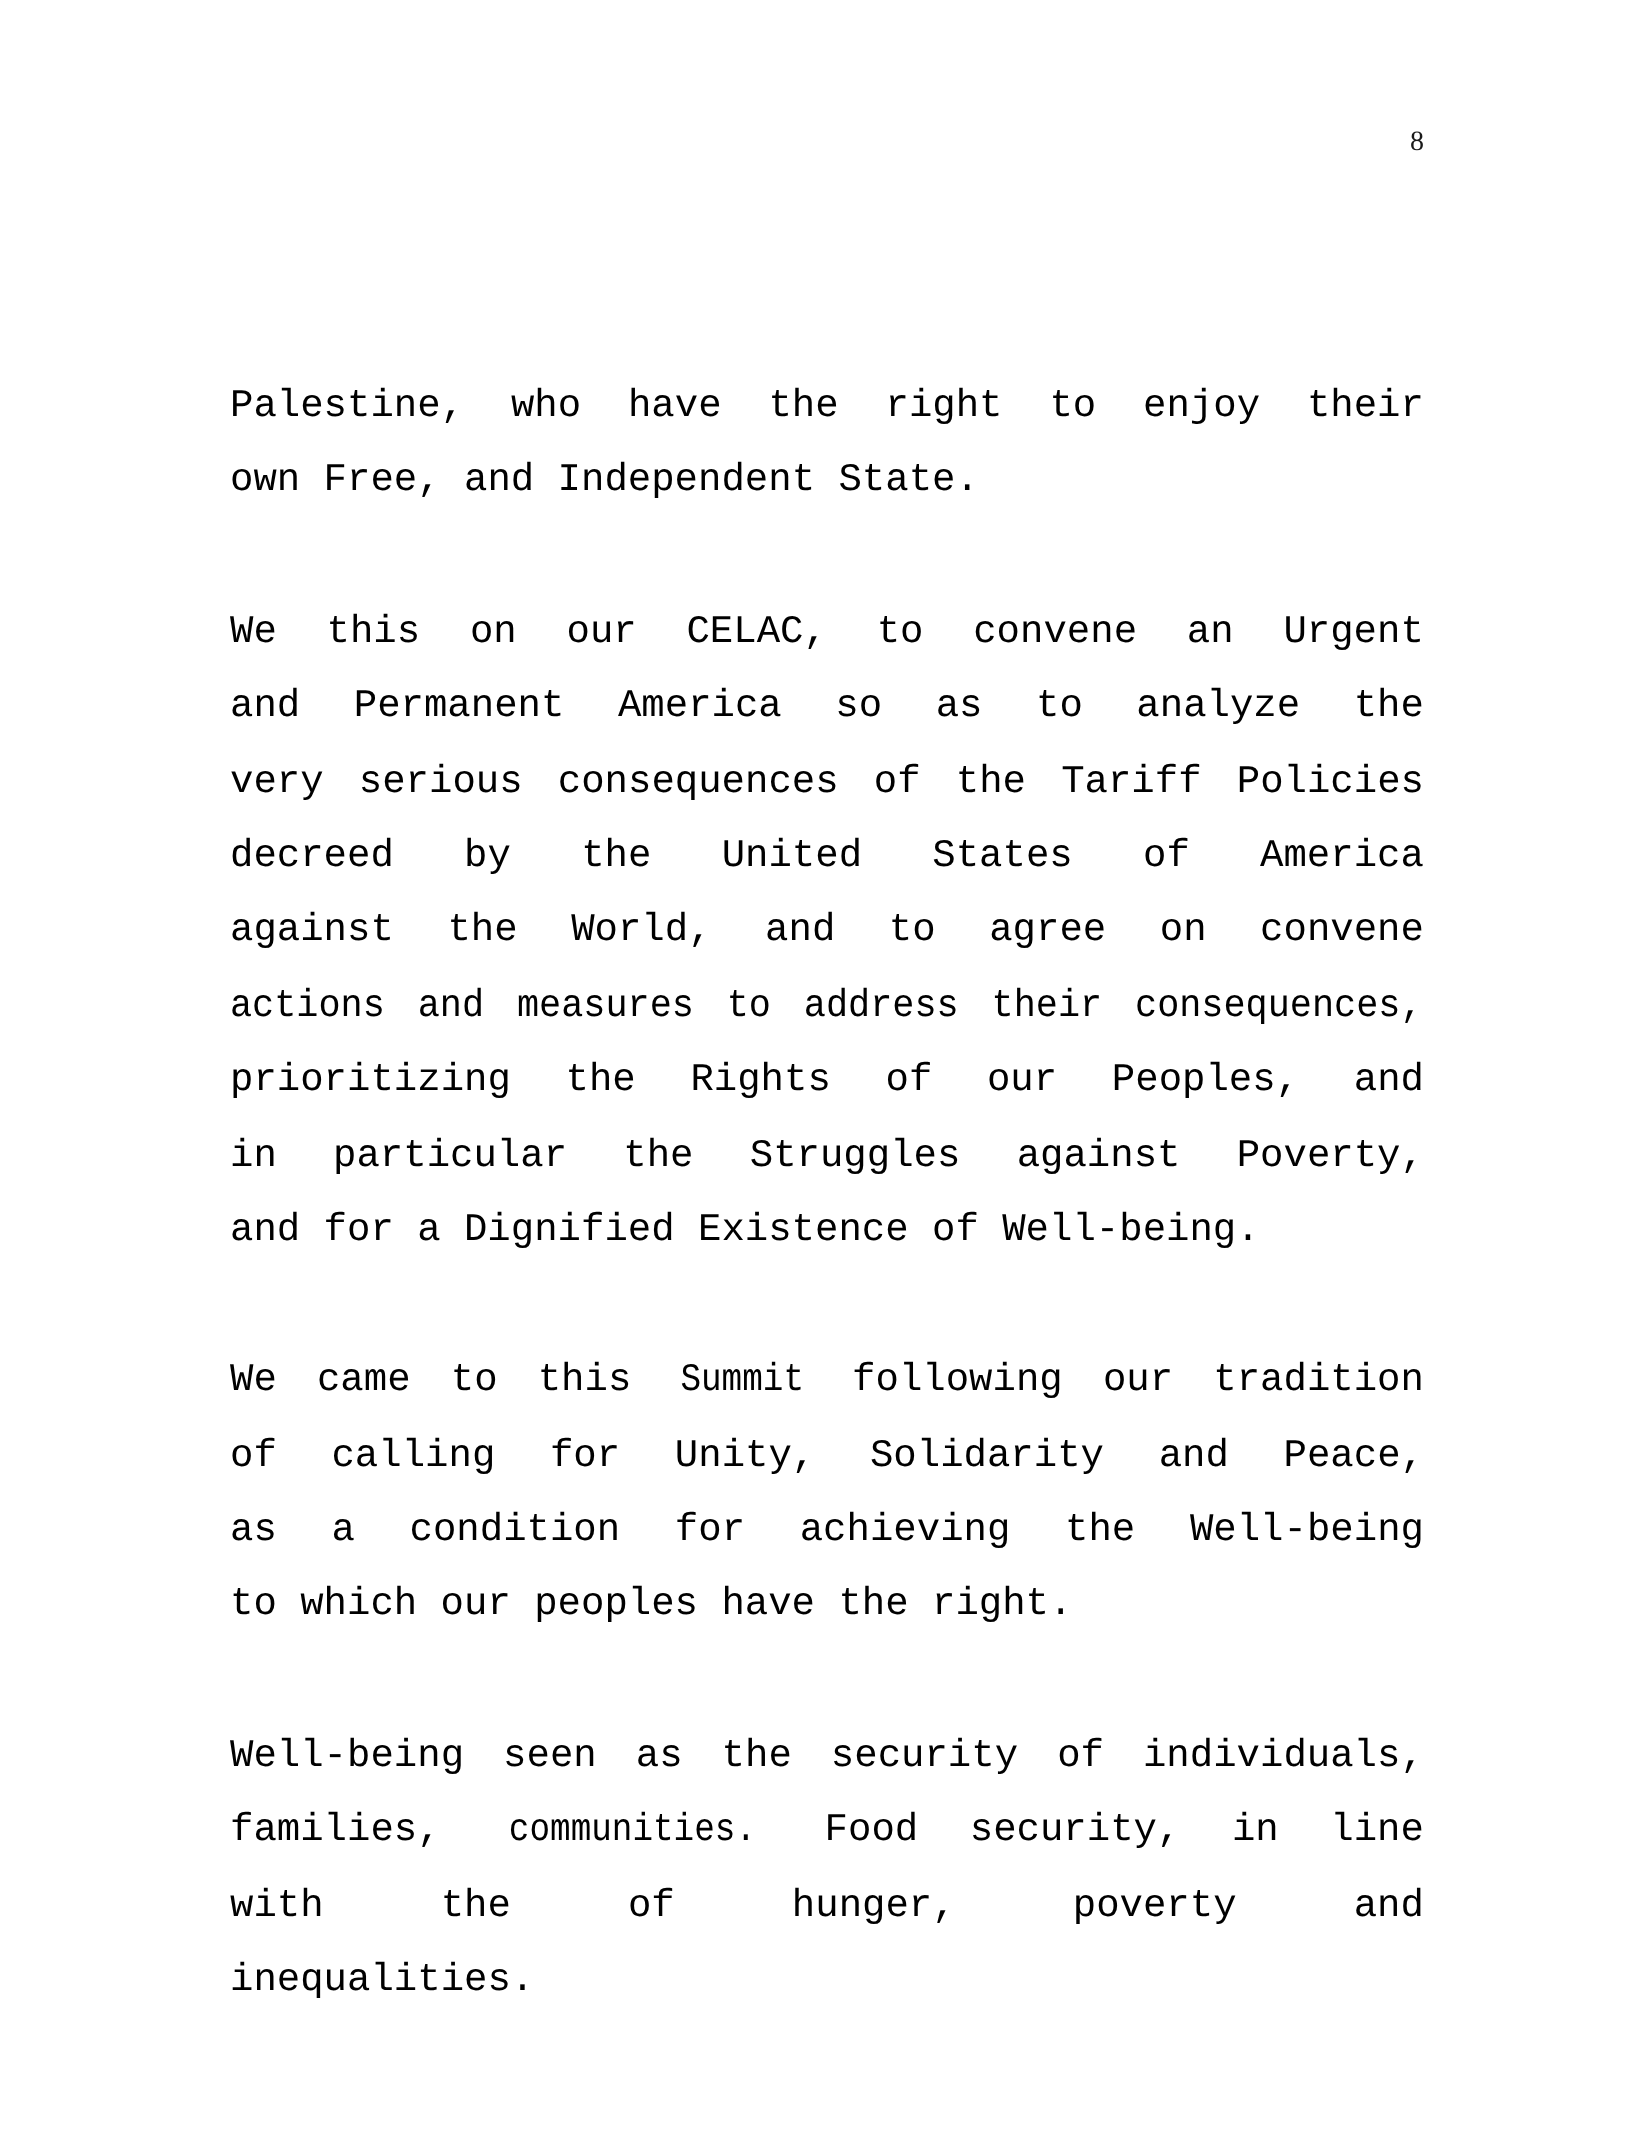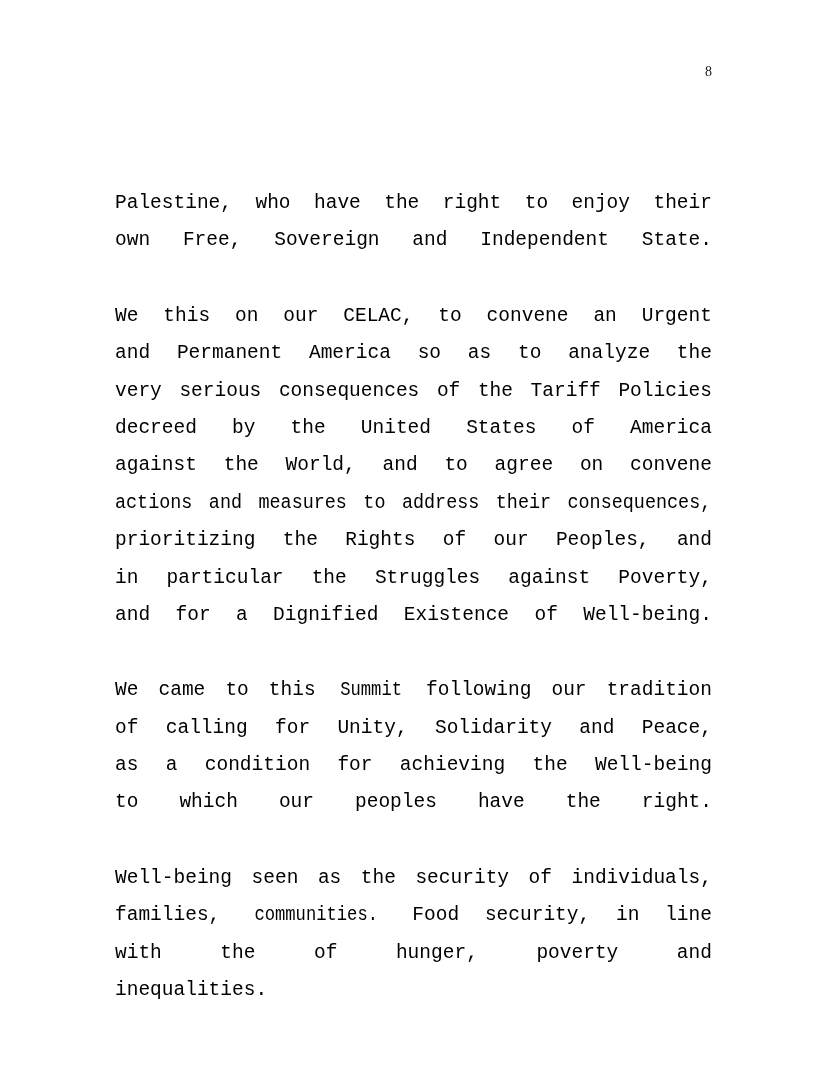--- a/index.html
+++ b/index.html
@@ -52,21 +52,21 @@
     line-height: 37.4px;
     white-space: pre;
     color: #000000;
   }
   
   .line.just {
     justify-content: space-between;
   }
   
   .line.last {
-    justify-content: space-between;
+    justify-content: flex-start;
   }
   .line.last .w + .w {
     margin-left: 0.6em;
   }
   .w {
     display: inline-block;
   }
   
   .line.condensed {
     font-stretch: condensed;
@@ -87,21 +87,21 @@
 </head>
 <body>
 
 <div class="page">
 
   <div class="page-number">8</div>
 
   <div class="body-text">
       <div class="para">
         <div class="line just"><span class="w">Palestine,</span><span class="w">who</span><span class="w">have</span><span class="w">the</span><span class="w">right</span><span class="w">to</span><span class="w">enjoy</span><span class="w">their</span></div>
-        <div class="line last"><span class="w">own</span><span class="w">Free,</span><span class="w">Sovereign</span><span class="w">and</span><span class="w">Independent</span><span class="w">State.</span></div>
+        <div class="line last"><span class="w">own</span><span class="w">Free,</span><span class="w">and</span><span class="w">Independent</span><span class="w">State.</span></div>
       </div>
       <div class="para">
         <div class="line just"><span class="w">We</span><span class="w">this</span><span class="w">on</span><span class="w">our</span><span class="w">CELAC,</span><span class="w">to</span><span class="w">convene</span><span class="w">an</span><span class="w">Urgent</span></div>
         <div class="line just"><span class="w">and</span><span class="w">Permanent</span><span class="w">America</span><span class="w">so</span><span class="w">as</span><span class="w">to</span><span class="w">analyze</span><span class="w">the</span></div>
         <div class="line just"><span class="w">very</span><span class="w">serious</span><span class="w">consequences</span><span class="w">of</span><span class="w">the</span><span class="w">Tariff</span><span class="w">Policies</span></div>
         <div class="line just"><span class="w">decreed</span><span class="w">by</span><span class="w">the</span><span class="w">United</span><span class="w">States</span><span class="w">of</span><span class="w">America</span></div>
         <div class="line just"><span class="w">against</span><span class="w">the</span><span class="w">World,</span><span class="w">and</span><span class="w">to</span><span class="w">agree</span><span class="w">on</span><span class="w">convene</span></div>
         <div class="line just condensed"><span class="w">actions</span><span class="w">and</span><span class="w">measures</span><span class="w">to</span><span class="w">address</span><span class="w">their</span><span class="w">consequences,</span></div>
         <div class="line just"><span class="w">prioritizing</span><span class="w">the</span><span class="w">Rights</span><span class="w">of</span><span class="w">our</span><span class="w">Peoples,</span><span class="w">and</span></div>
         <div class="line just"><span class="w">in</span><span class="w">particular</span><span class="w">the</span><span class="w">Struggles</span><span class="w">against</span><span class="w">Poverty,</span></div>

